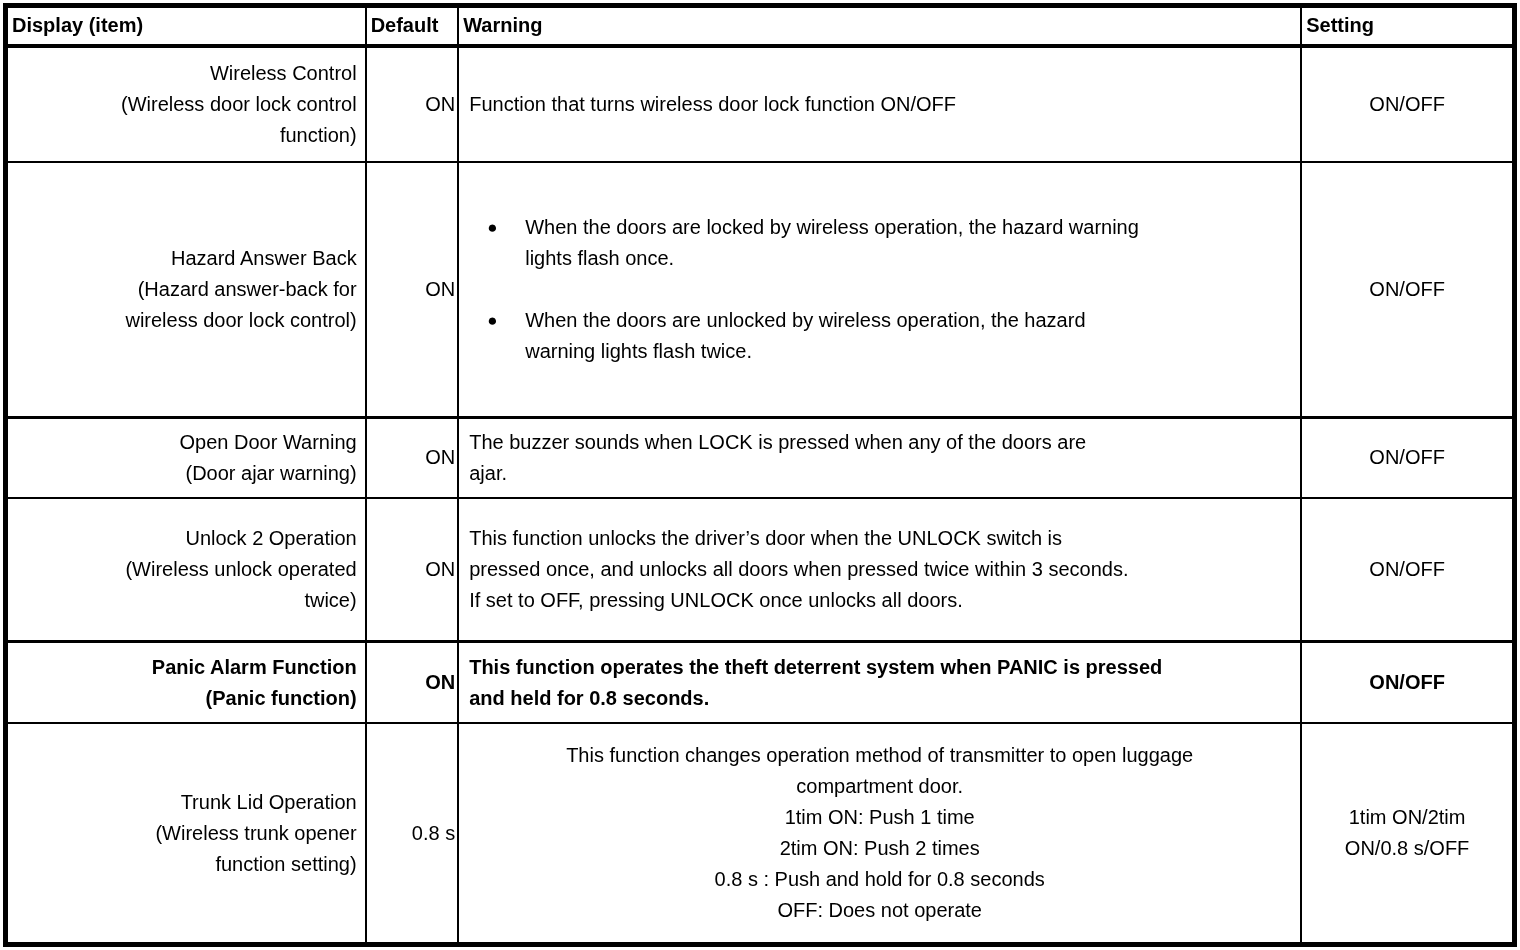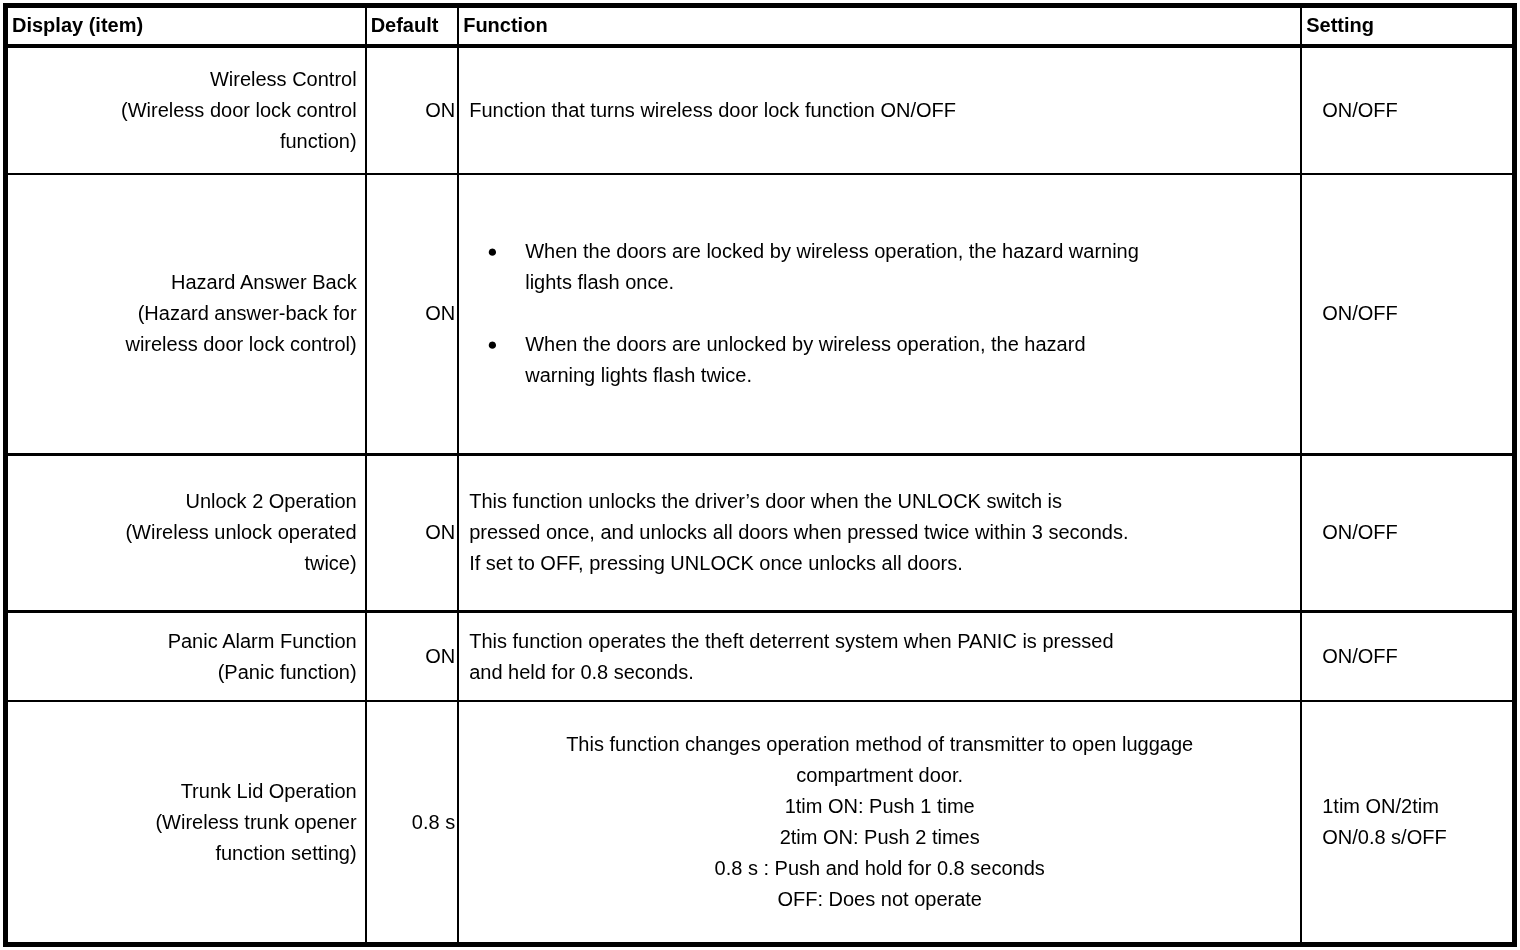--- a/index.html
+++ b/index.html
@@ -44,21 +44,21 @@
     white-space: nowrap;
     overflow: hidden;
   }
   tr.hdr { height: 40px; }
   tr.r1 { height: 102px; }
   tr.r2 { height: 136px; }
   tr.r3 { height: 66px; }
   tr.r4 { height: 70px; }
   tr.r5 { height: 70px; }
   tr.r6 { height: 128px; }
-  tr.r7 { height: 68px; }
+  tr.r7 { height: 68px; font-weight: bold; }
   tr.r8 { height: 192px; }
 
   td.display {
     text-align: right;
     white-space: pre-line;
   }
   td.default {
     text-align: right;
     white-space: pre-line;
     padding: 4px 2px;
@@ -69,21 +69,21 @@
     padding-left: 10px;
     padding-right: 16px;
   }
   td.fn-center {
     text-align: center;
     white-space: pre-line;
     padding-left: 6px;
     padding-right: 6px;
   }
   td.setting {
-    text-align: left;
+    text-align: center;
     white-space: pre-line;
     padding: 4px 20px;
   }
   td.thick-bottom {
     border-bottom-width: 3px;
   }
   .bullet-item {
     display: flex;
     align-items: flex-start;
     padding-left: 18px;
@@ -107,21 +107,21 @@
     <colgroup>
       <col class="c-display">
       <col class="c-default">
       <col class="c-function">
       <col class="c-setting">
     </colgroup>
     <thead>
       <tr class="hdr">
         <th>Display (item)</th>
         <th>Default</th>
-        <th>Function</th>
+        <th>Warning</th>
         <th>Setting</th>
       </tr>
     </thead>
     <tbody>
       <tr class="r1">
         <td class="display">Wireless Control
 (Wireless door lock control
 function)</td>
         <td class="default">ON</td>
         <td class="fn">Function that turns wireless door lock function ON/OFF</td>
@@ -138,20 +138,28 @@
             <span class="bullet-text">When the doors are locked by wireless operation, the hazard warning
 lights flash once.</span>
           </div>
           <div class="bullet-item">
             <span class="bullet-glyph">●</span>
             <span class="bullet-text">When the doors are unlocked by wireless operation, the hazard
 warning lights flash twice.</span>
           </div>
         </td>
         <td class="setting thick-bottom">ON/OFF</td>
+      </tr>
+      <tr class="r4">
+        <td class="display">Open Door Warning
+(Door ajar warning)</td>
+        <td class="default">ON</td>
+        <td class="fn">The buzzer sounds when LOCK is pressed when any of the doors are
+ajar.</td>
+        <td class="setting">ON/OFF</td>
       </tr>
       <tr class="r6">
         <td class="display thick-bottom">Unlock 2 Operation
 (Wireless unlock operated
 twice)</td>
         <td class="default thick-bottom">ON</td>
         <td class="fn thick-bottom">This function unlocks the driver’s door when the UNLOCK switch is
 pressed once, and unlocks all doors when pressed twice within 3 seconds.
 If set to OFF, pressing UNLOCK once unlocks all doors.</td>
         <td class="setting thick-bottom">ON/OFF</td>

